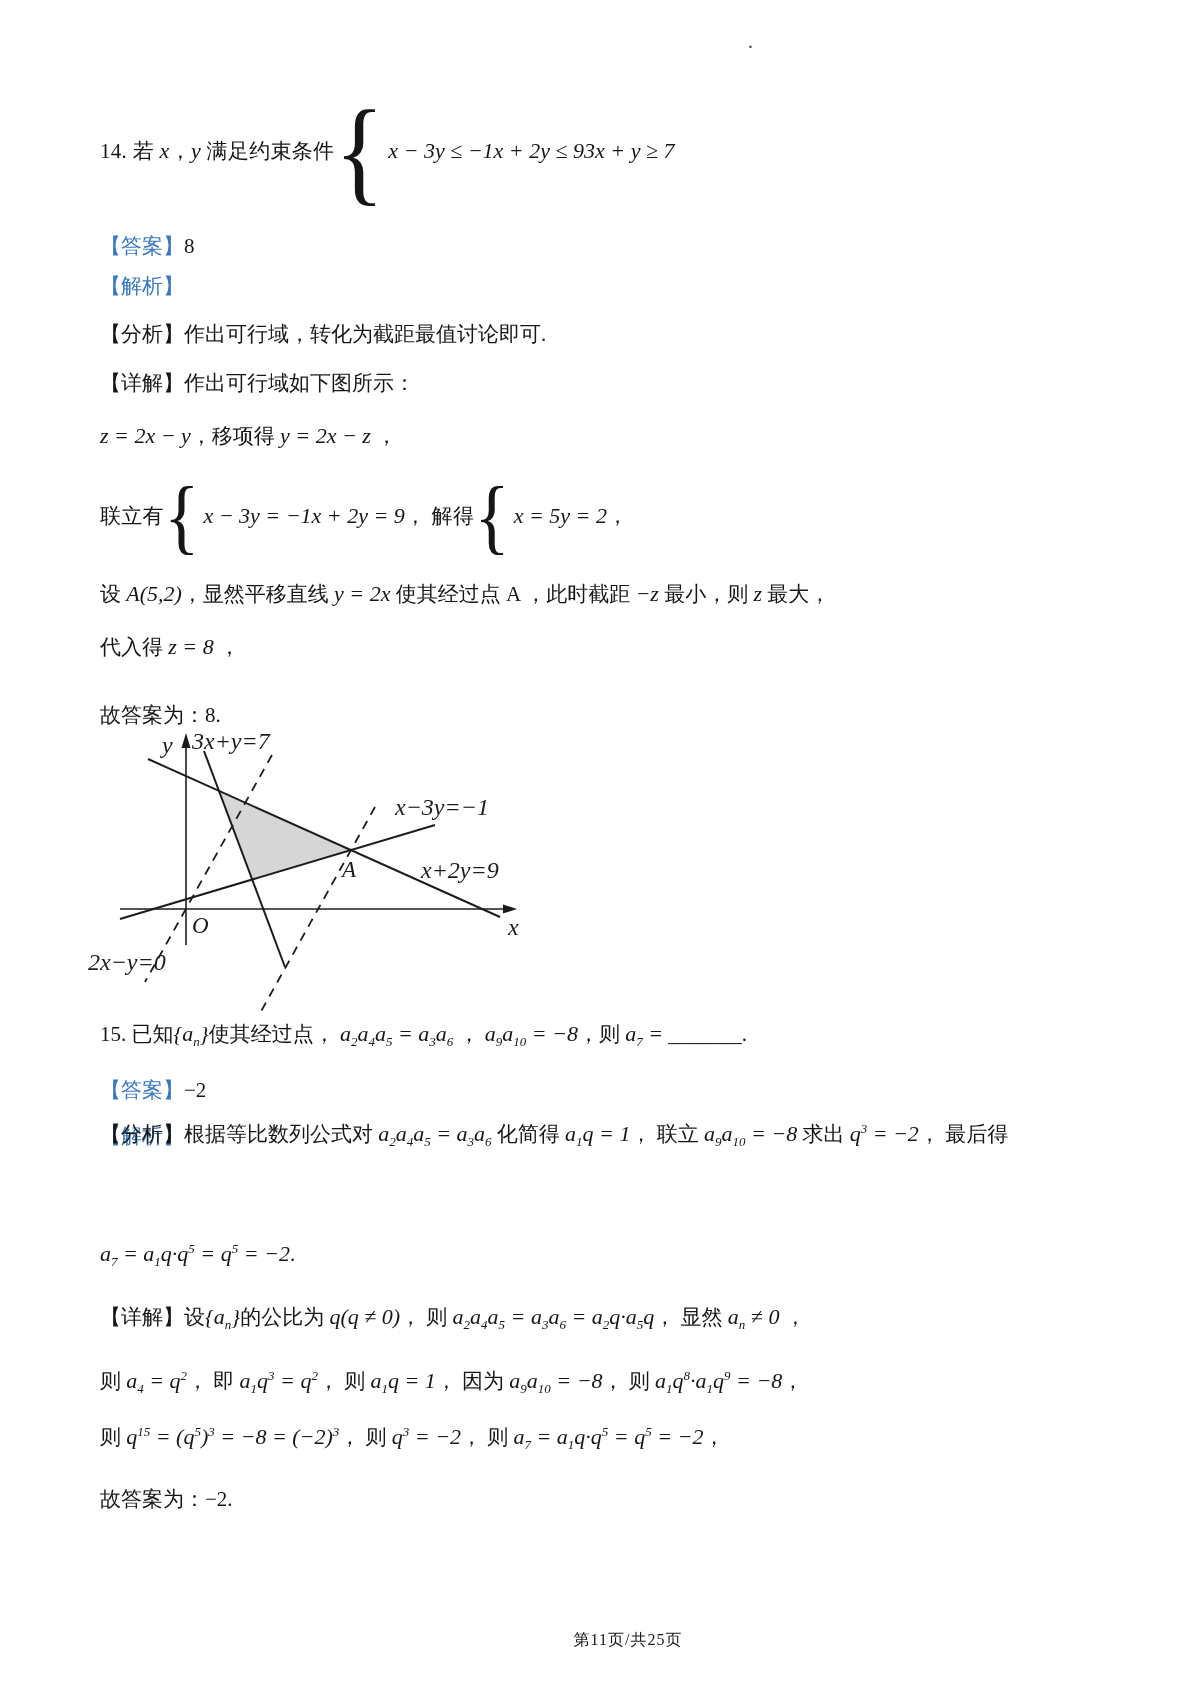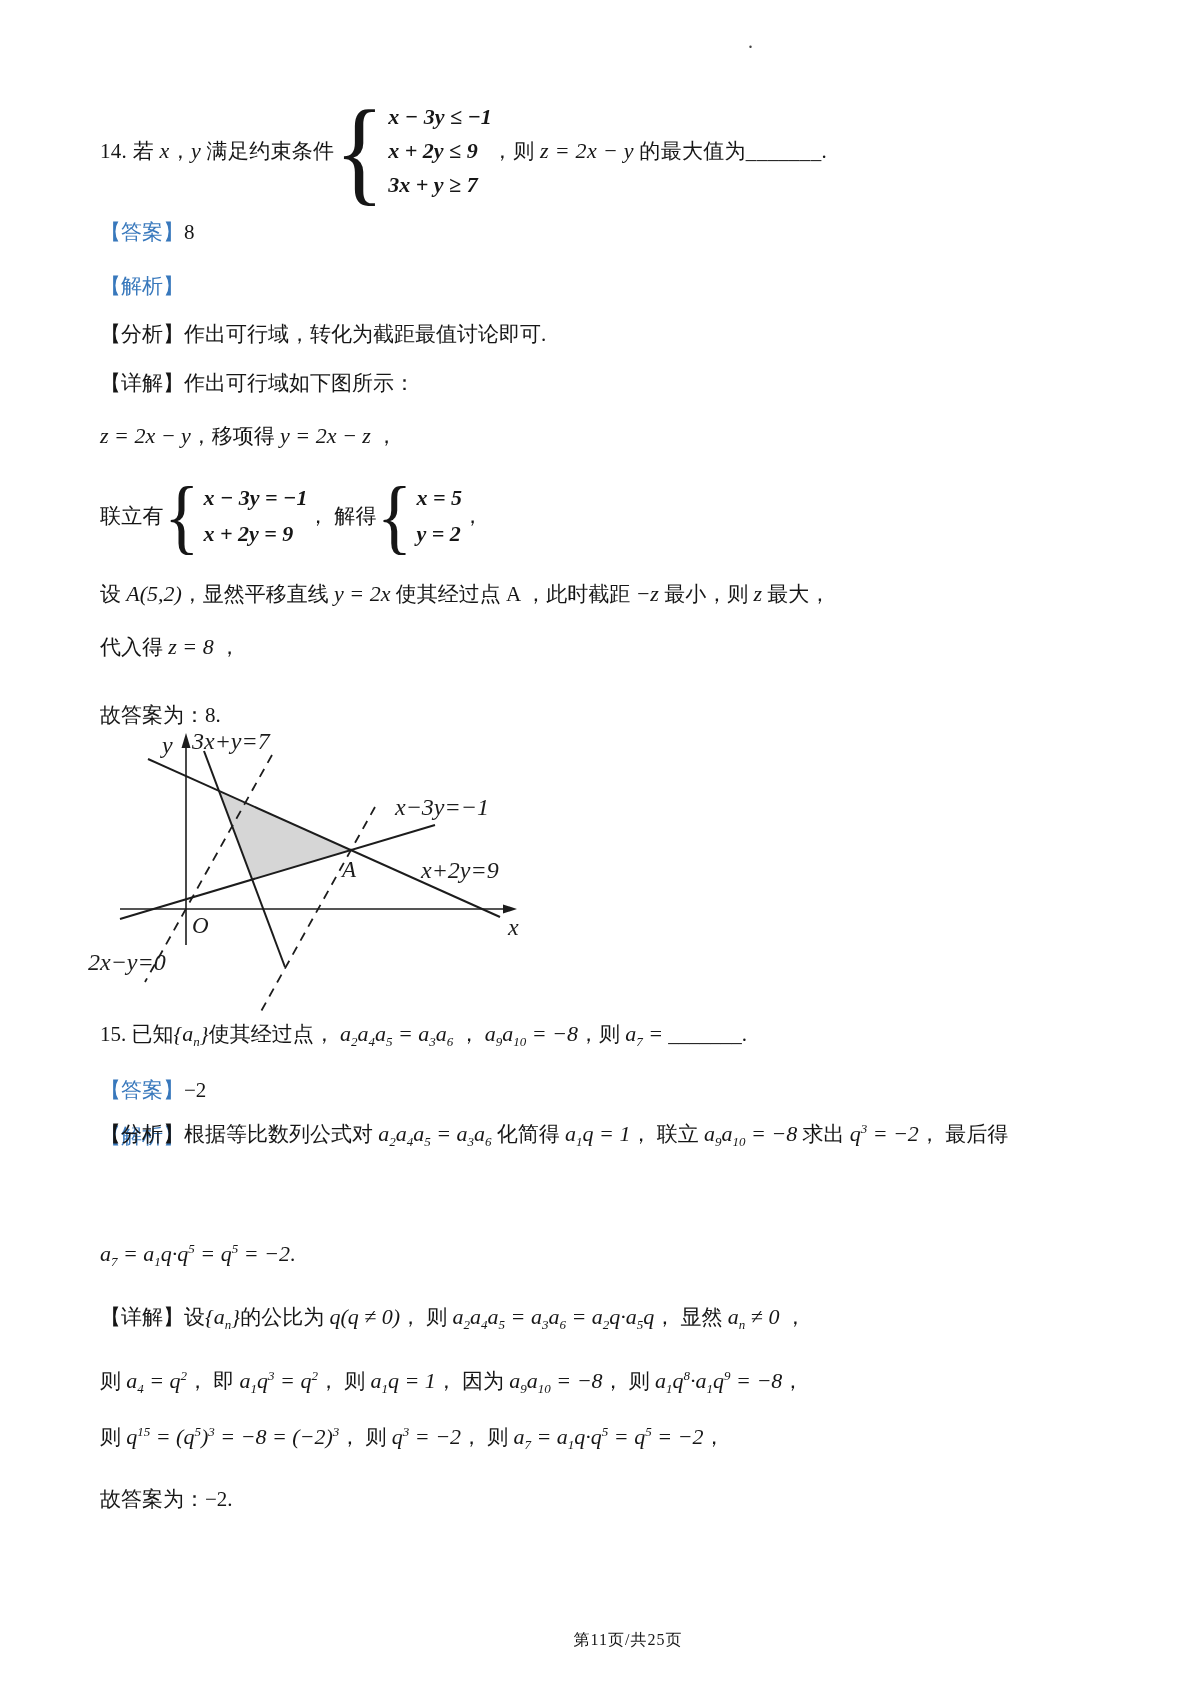--- a/index.html
+++ b/index.html
@@ -10,21 +10,21 @@
   .line{position:absolute;left:100px;font-size:21px;line-height:30px;white-space:nowrap;}
   .flexline{position:absolute;left:100px;display:flex;align-items:center;white-space:nowrap;font-size:21px;}
   .m{font-family:"Liberation Serif","DejaVu Serif",serif;font-style:italic;font-size:22px;}
   .m sub{font-size:13px;font-style:italic;vertical-align:-5px;line-height:0;}
   .m sup{font-size:13px;font-style:italic;vertical-align:8px;line-height:0;}
   .blue{color:#3878bc;}
   .system{display:flex;align-items:center;}
   .brace{font-family:"Liberation Serif","DejaVu Serif",serif;line-height:1;display:inline-block;transform:scaleY(1.12);margin-right:4px;}
   .brace3{font-size:104px;}
   .brace2{font-size:74px;}
-  .rows{display:flex;flex-direction:column;font-weight:bold;}
+  .rows{display:flex;flex-direction:row;}
   .row{height:34px;display:flex;align-items:center;}
   .rows2 .row{height:36px;}
   .figure{position:absolute;left:80px;top:725px;}
   .figure text{font-family:"Liberation Serif","DejaVu Serif",serif;font-style:italic;fill:#1c1c1c;}
   .stray{position:absolute;left:748px;top:30px;font-size:20px;color:#444;}
   .footer{position:absolute;left:0;top:1630px;width:100%;text-align:center;font-size:16px;letter-spacing:1px;padding-left:28px;}
   .seg > span{letter-spacing:0.3px;}
 </style>
 </head>
 <body>
@@ -42,24 +42,23 @@
             <span class="m">x − 3y ≤ −1</span>
           </span>
         <span class="row">
             <span class="m">x + 2y ≤ 9</span>
           </span>
         <span class="row">
             <span class="m">3x + y ≥ 7</span>
           </span>
       </span>
     </span>
-    <span class="seg"><span>，则 </span><span class="m">z = 2x − y</span><span> 的最大值为_______.</span></span>
   </div>
 
-  <div class="line" style="top:217px;">
+  <div class="line" style="top:231px;">
     <span class="blue">【答案】</span><span>8</span>
   </div>
   <div class="line" style="top:271px;">
     <span class="blue">【解析】</span>
   </div>
   <div class="line" style="top:368px;"><span>【详解】作出可行域如下图所示：</span></div>
   <div class="line" style="top:319px;"><span>【分析】作出可行域，转化为截距最值讨论即可.</span></div>
   <div class="line" style="top:421px;"><span class="m">z = 2x − y</span><span>，移项得 </span><span class="m">y = 2x − z</span><span> ，</span></div>
 
   <div class="flexline" style="top:480px;height:72px;">

